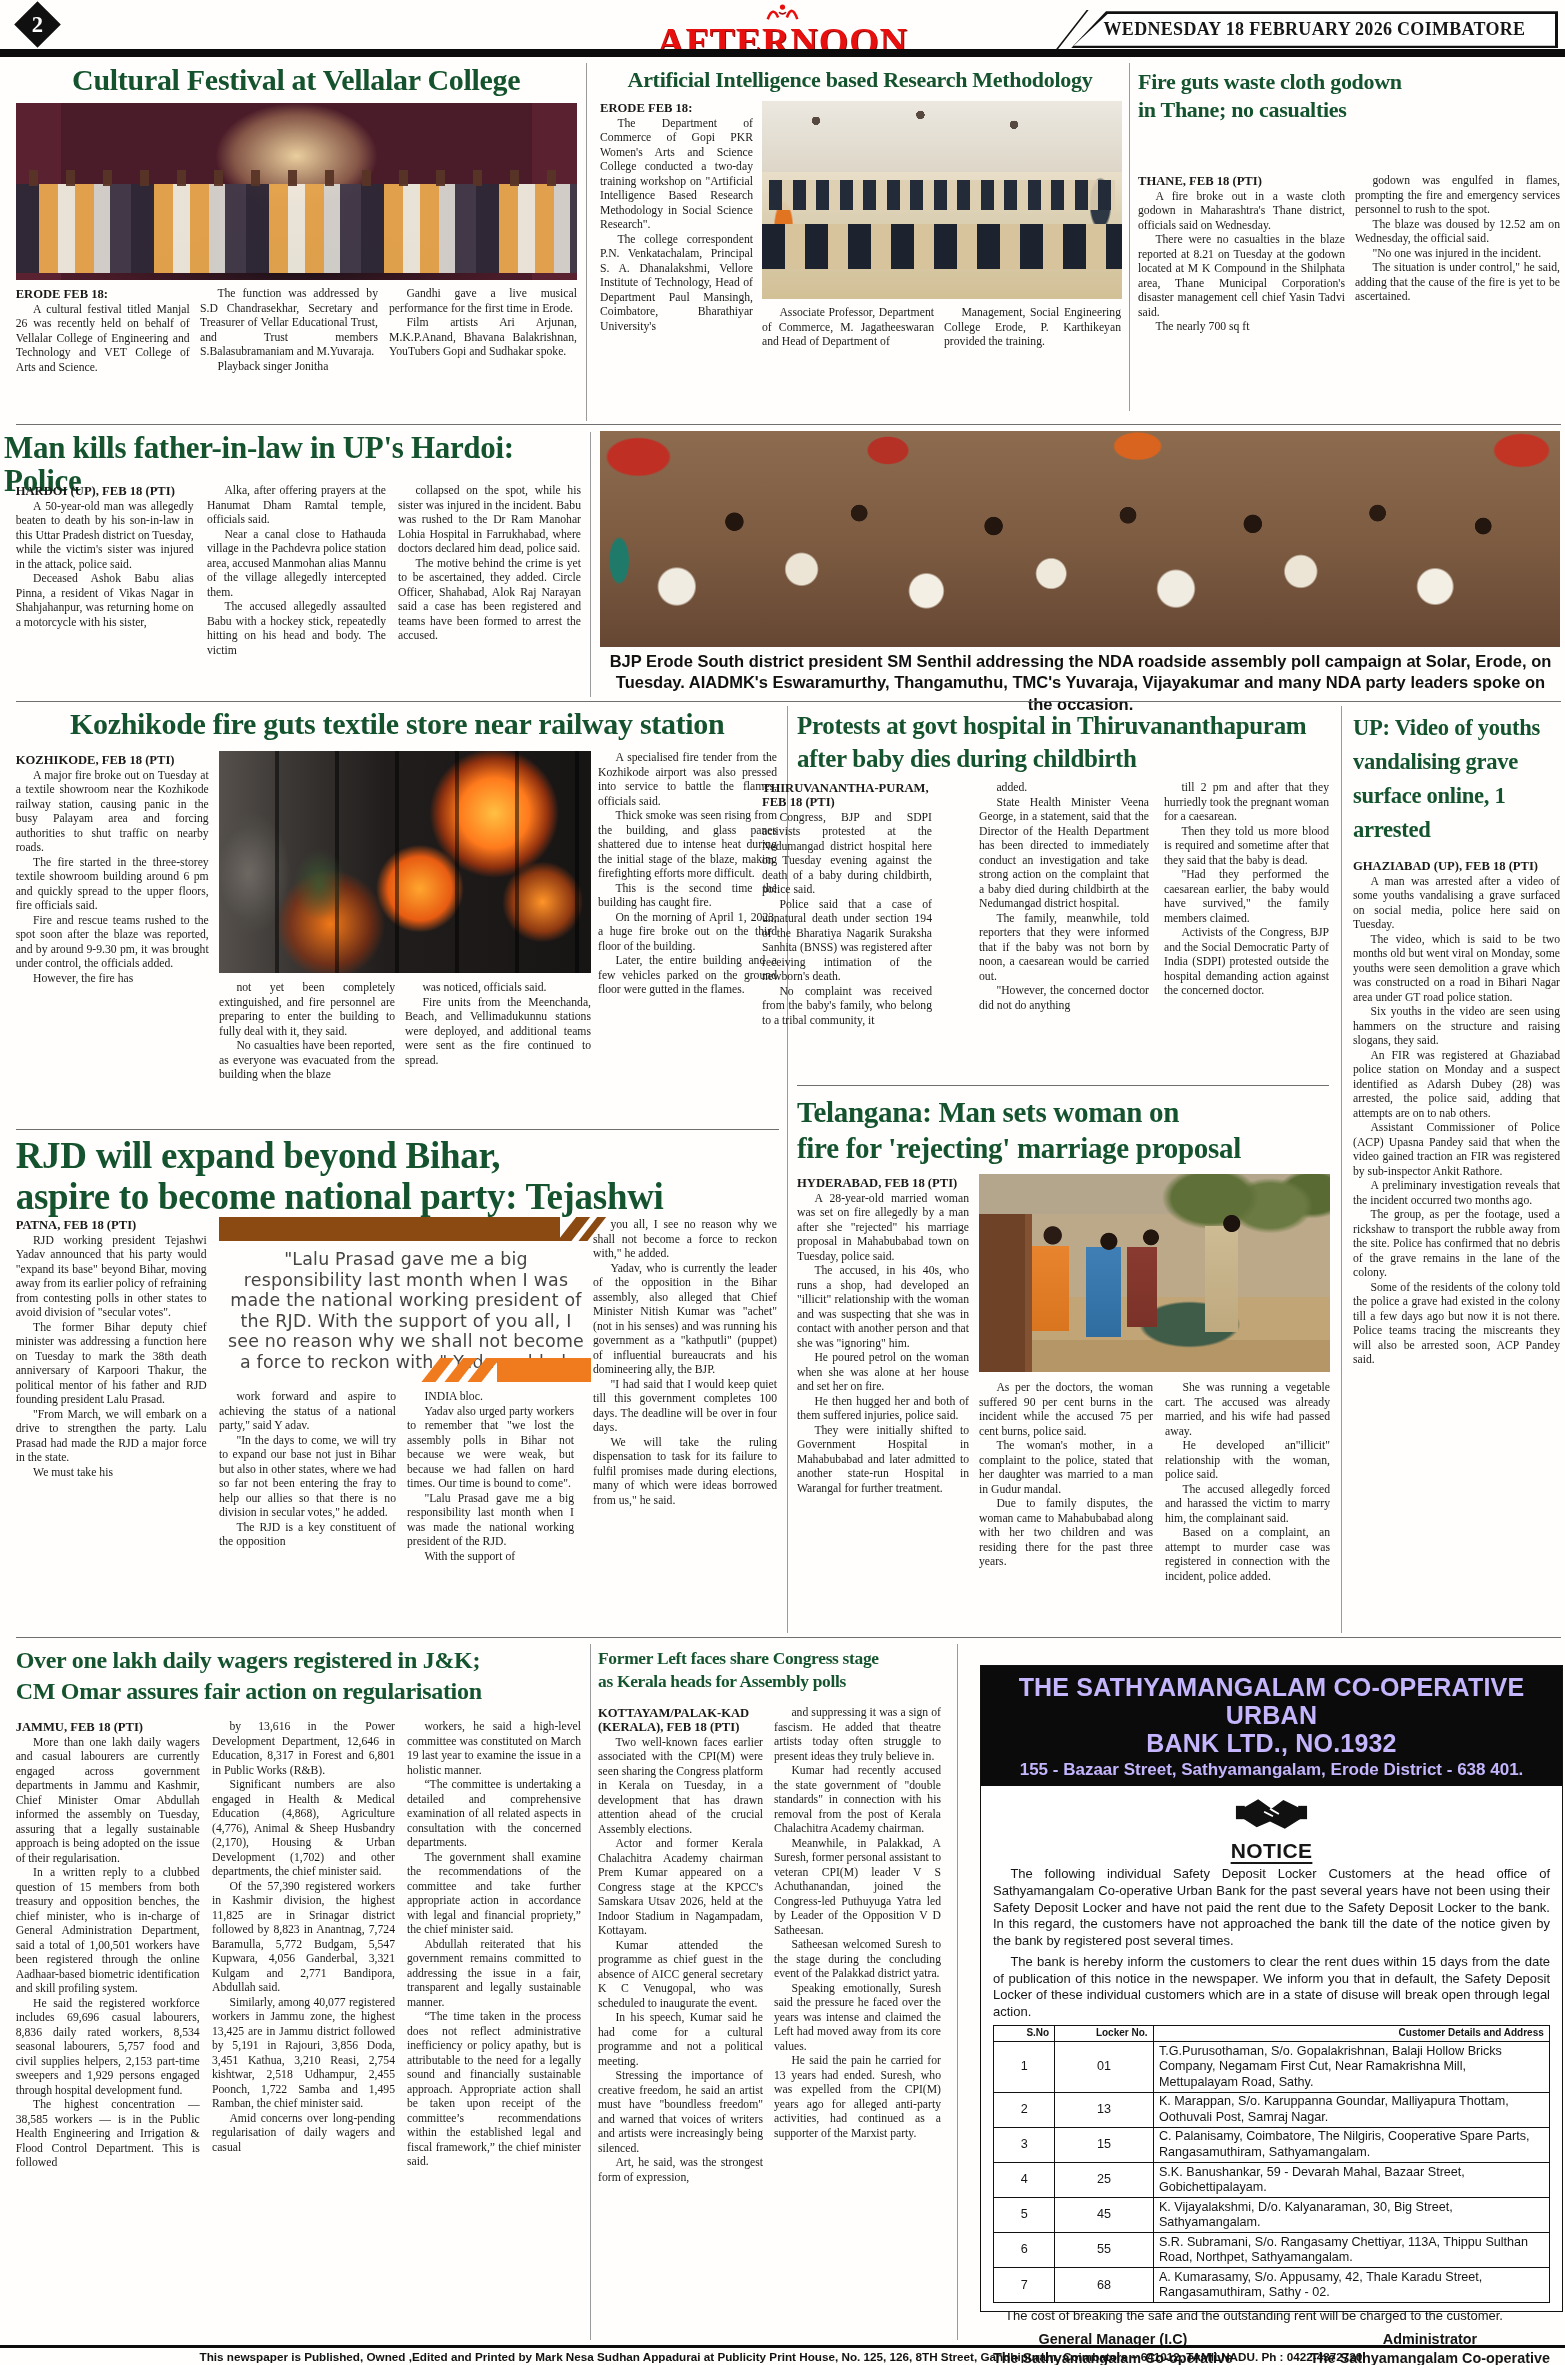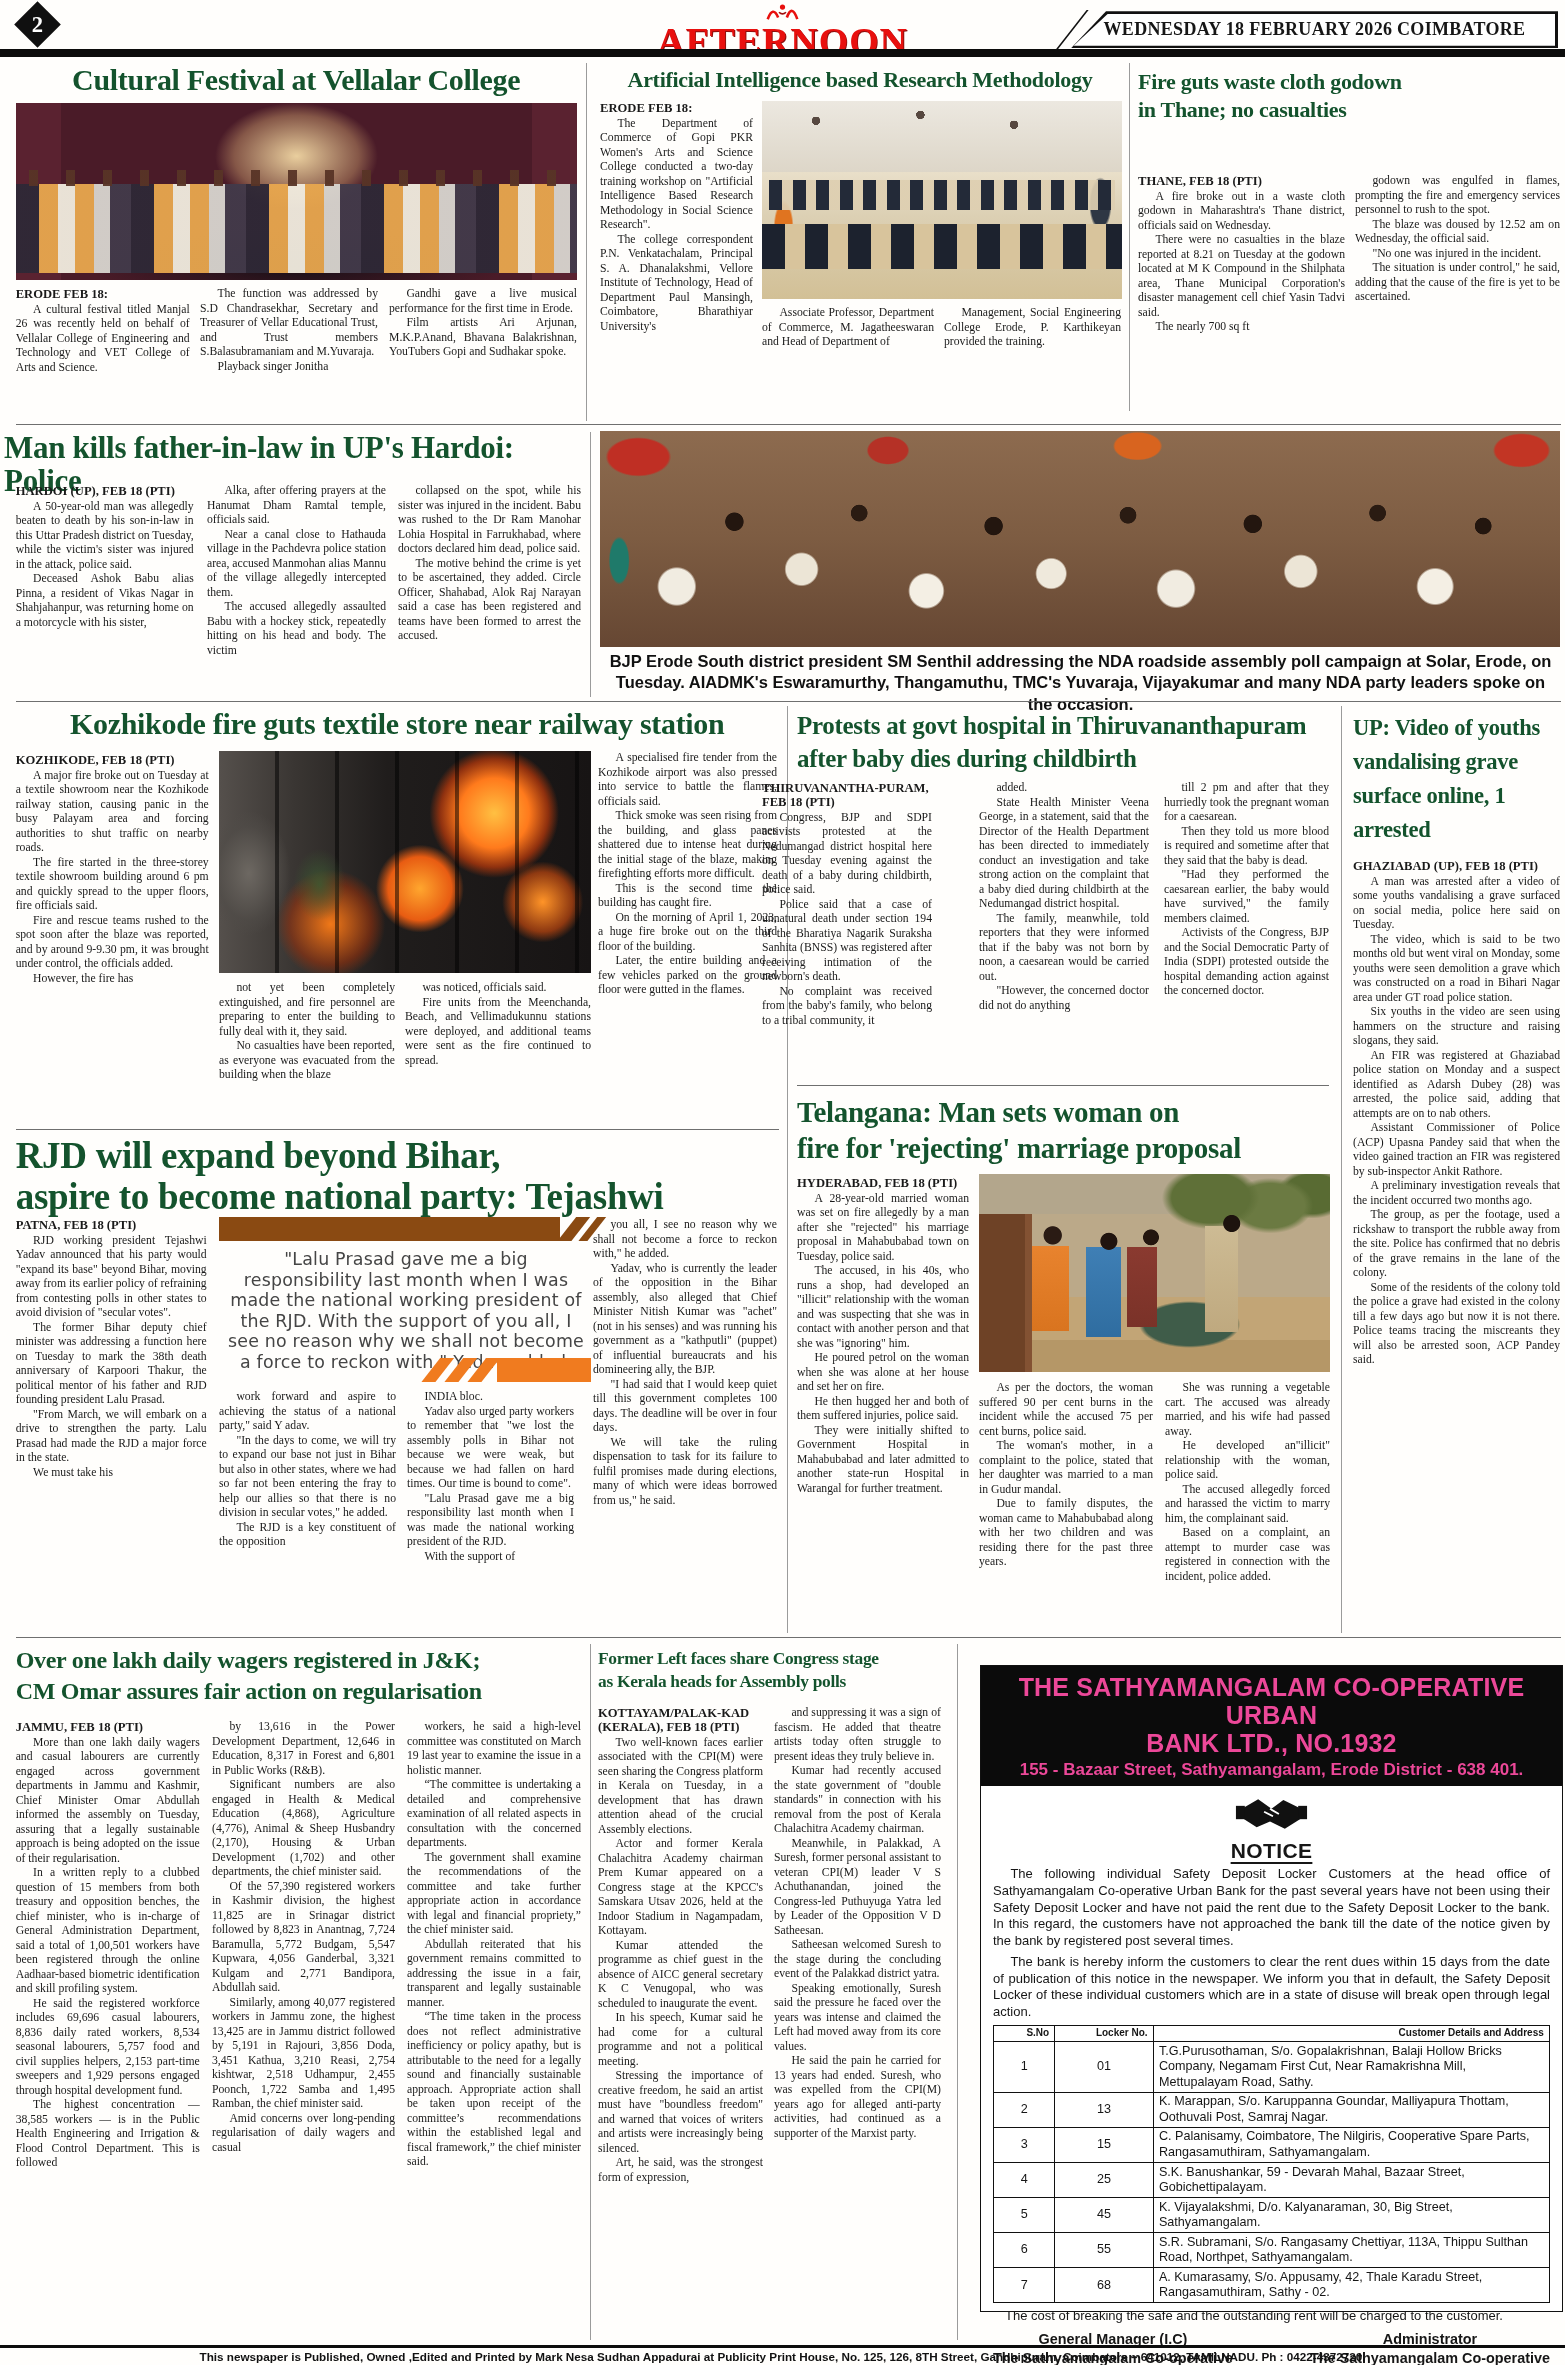--- a/index.html
+++ b/index.html
@@ -99,21 +99,21 @@
   
   .pq-bar{position:absolute;height:23.5px}
   .pq-stripe{position:absolute;height:23.5px;width:14px;transform:skewX(-38deg)}
   #pullquote-text{position:absolute;font-family:"DejaVu Sans","Liberation Sans",sans-serif;
      font-size:17.4px;line-height:1.18;color:#454545;text-align:center;letter-spacing:0.2px}
   
   .cap{position:absolute;font-family:"Liberation Sans",sans-serif;font-weight:700;font-size:16.5px;line-height:1.3;
      text-align:center;color:#111}
   
   #bank{position:absolute;left:980px;top:1665px;width:581px;height:645px;border:1.7px solid #111;background:#fff}
-  #bank-head{background:#0b0b0b;color:#ec4899;text-align:center;padding:7px 5.2px 6px}
+  #bank-head{background:#0b0b0b;color:#c4b5fd;text-align:center;padding:7px 5.2px 6px}
   #bank-head .l1{font-size:25px;font-weight:700;line-height:1.12;letter-spacing:0.2px}
   #bank-head .l3{font-size:17px;font-weight:700;margin-top:2.6px}
   #bank-body{padding:5.2px 12px 0}
   #notice-title{text-align:center;font-weight:700;font-size:21px;letter-spacing:0.4px;
      text-decoration:underline;text-underline-offset:3.5px;margin:1.7px 0 3.5px}
   .bank-para{font-size:13px;line-height:1.28;text-align:justify;margin:0 0 4.3px;text-indent:17.4px}
   #bank table{border-collapse:collapse;width:100%;margin-top:1.7px;font-size:12.6px;line-height:1.22}
   #bank th,#bank td{border:1.3px solid #111;padding:1.7px 5.2px;text-align:left}
   #bank th{text-align:right;font-size:10px}
   #bank td.c{text-align:center}

